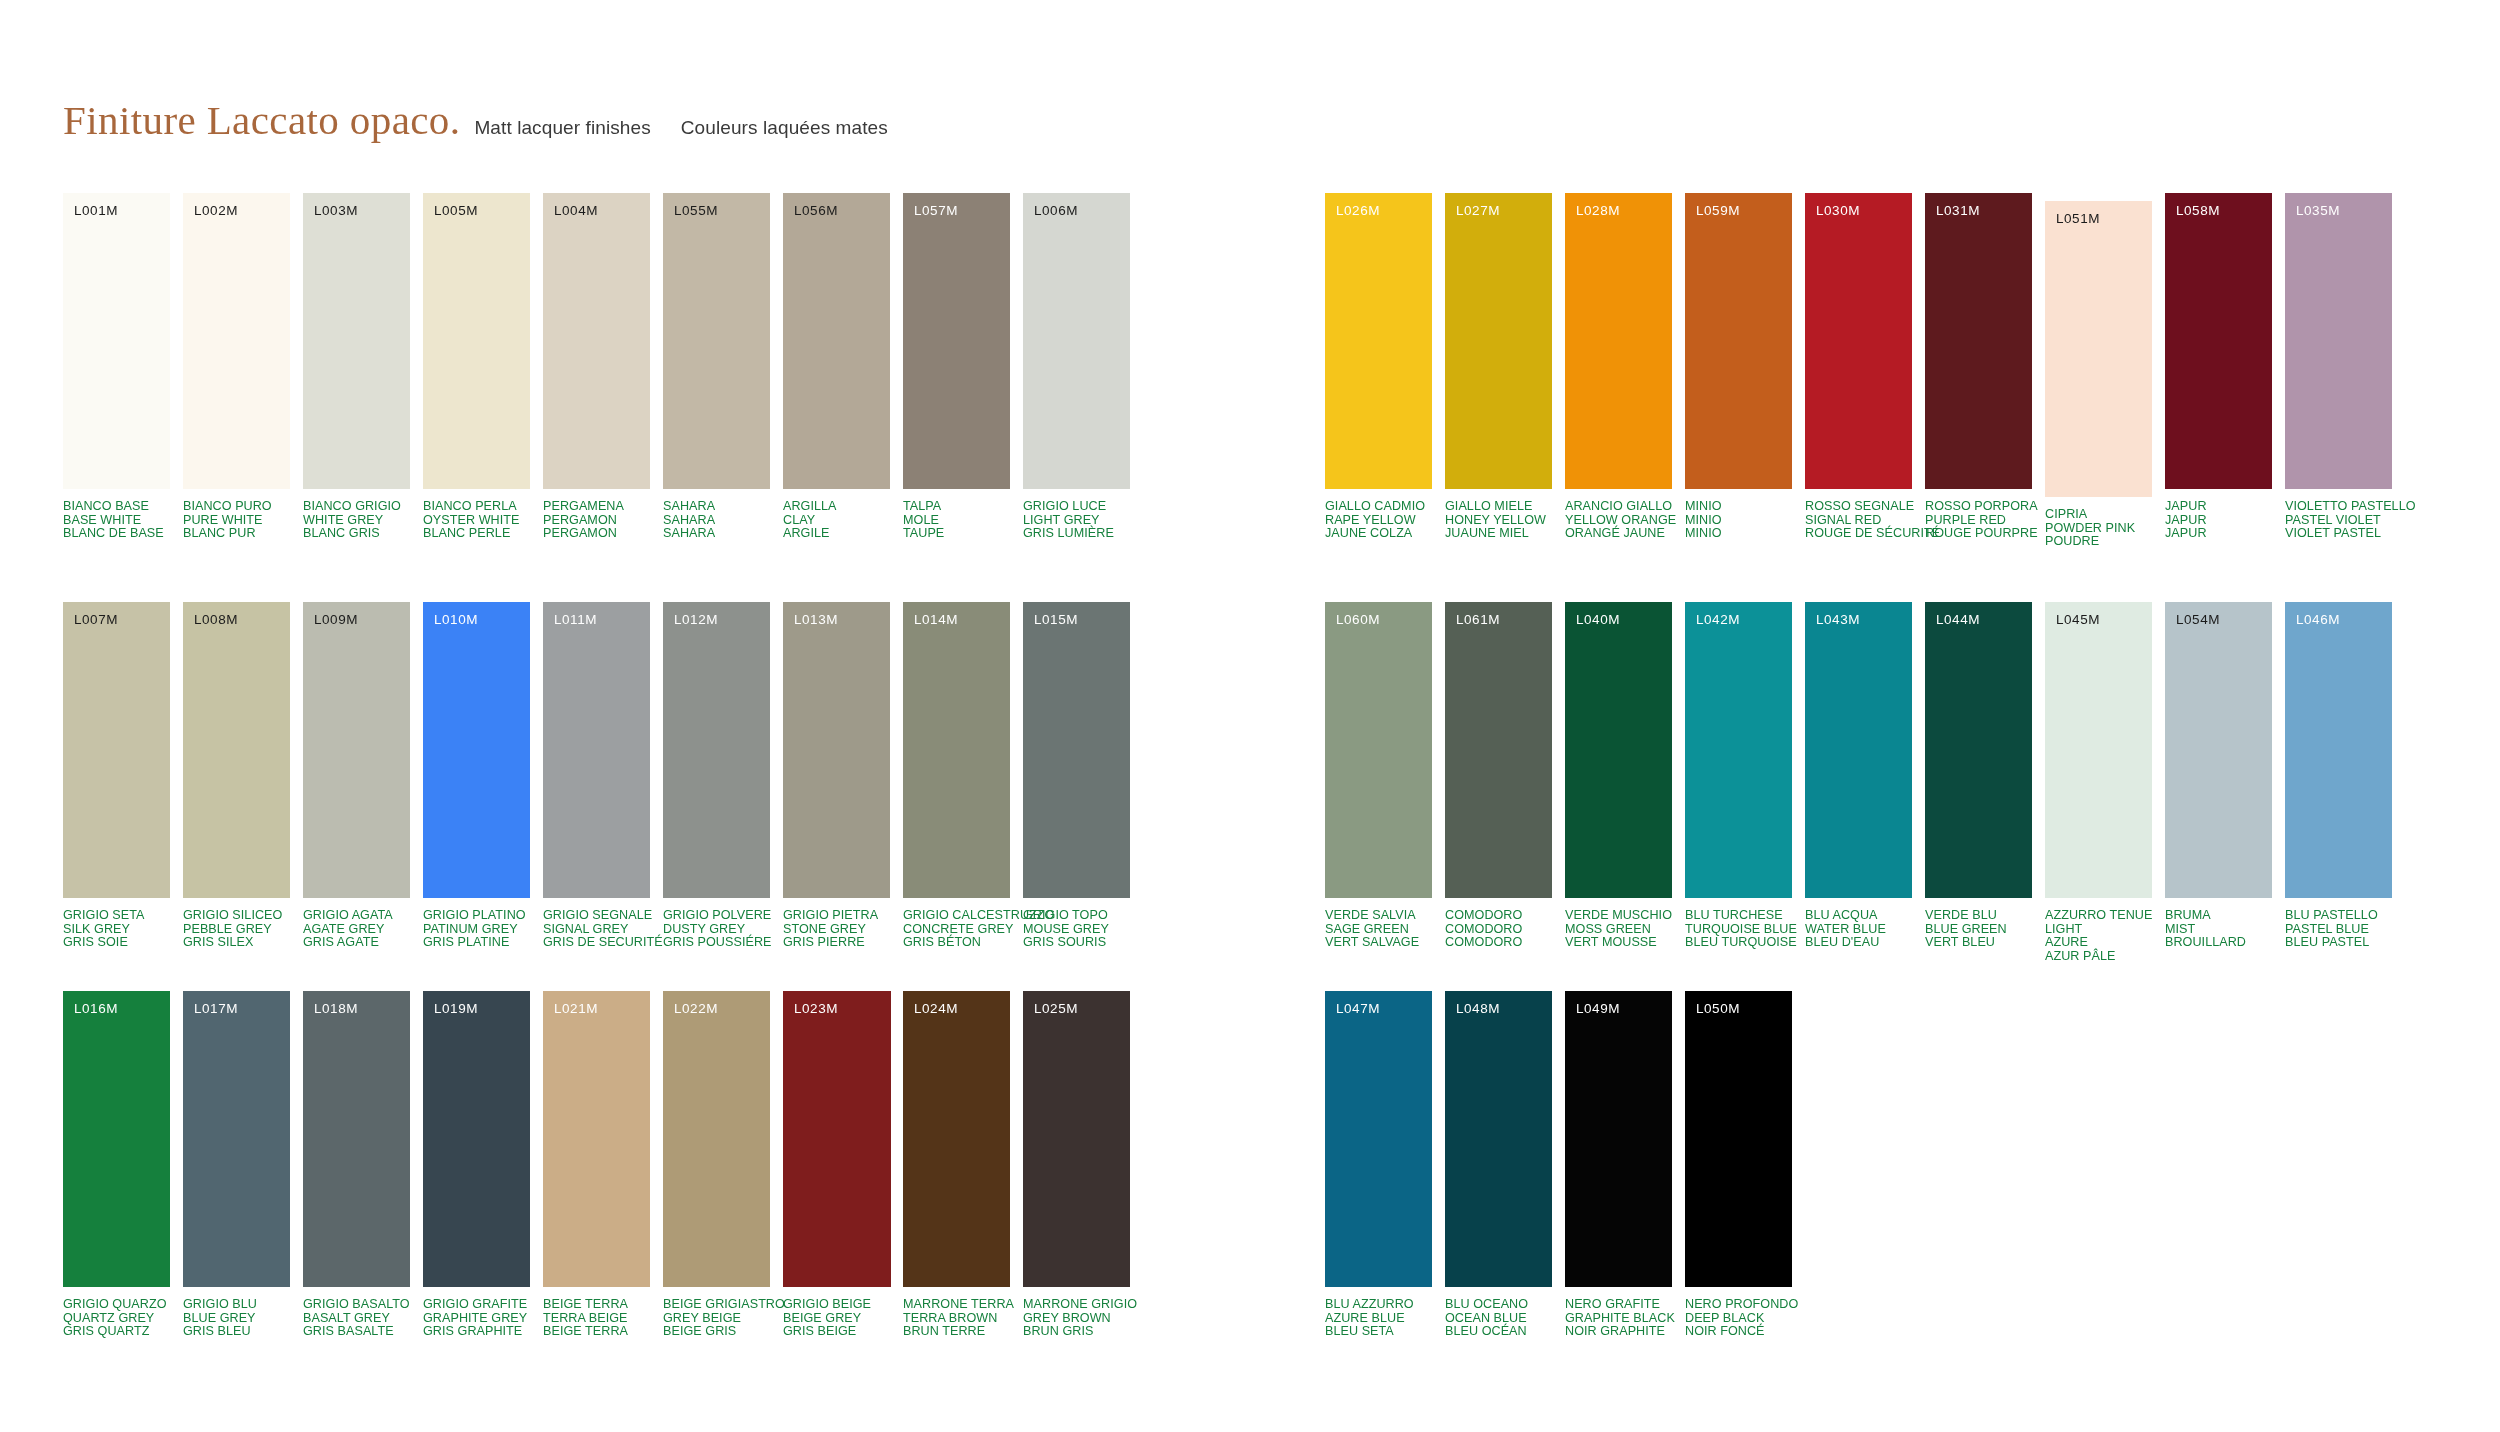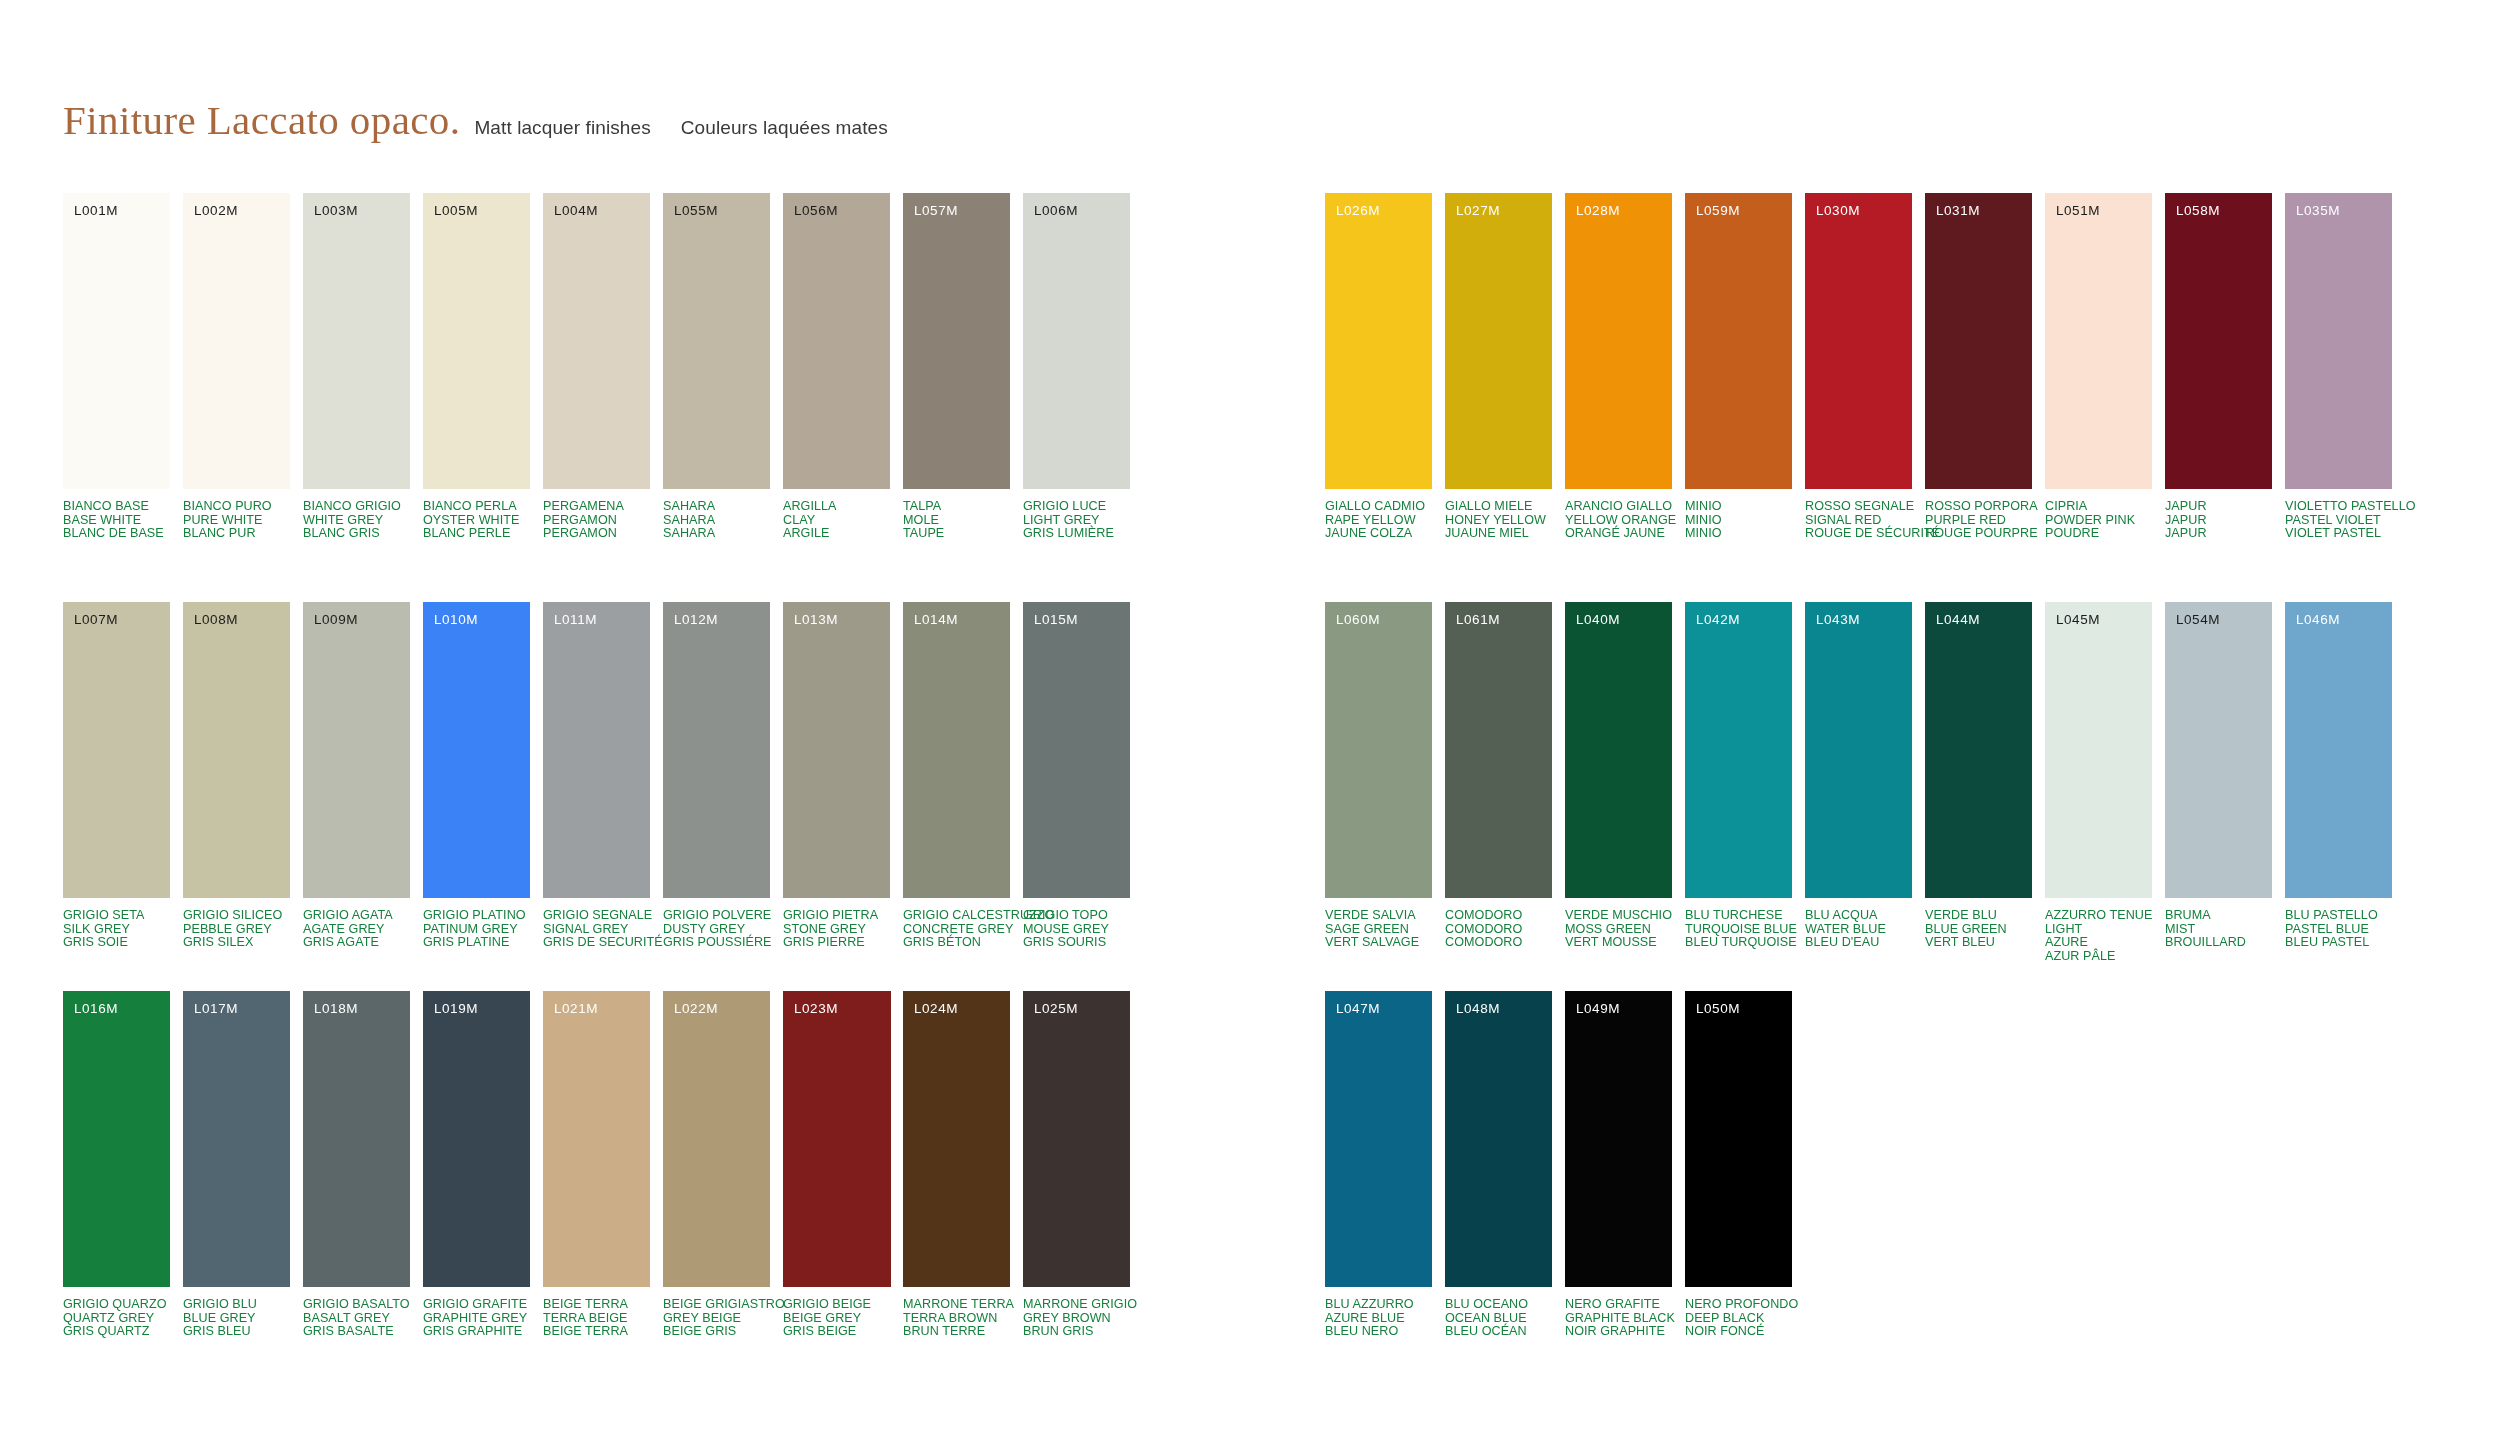--- a/index.html
+++ b/index.html
@@ -236,21 +236,21 @@
           <div class="swatch" style="width: 107px; height: 296px; background: rgb(94, 26, 30);">
             <div class="swatch-code code-light">L031M</div>
           </div>
           <div class="caption">
             <span class="cap-it">ROSSO PORPORA</span>
             <span class="cap-en">PURPLE RED</span>
             <span class="cap-fr">ROUGE POURPRE</span>
           </div>
         </div>
         <div class="col" style="width: 107px;">
-          <div class="swatch" style="width: 107px; height: 296px; background: rgb(250, 225, 209);">
+          <div class="swatch" style="width: 107px; height: 296px; background: rgb(250, 225, 209); margin-top: 8px;">
             <div class="swatch-code code-dark">L051M</div>
           </div>
           <div class="caption">
             <span class="cap-it">CIPRIA</span>
             <span class="cap-en">POWDER PINK</span>
             <span class="cap-fr">POUDRE</span>
           </div>
         </div>
         <div class="col" style="width: 107px;">
           <div class="swatch" style="width: 107px; height: 296px; background: rgb(110, 15, 30);">
@@ -551,21 +551,21 @@
         </div>
       </div>
       <div class="row" style="left: 1325px; top: 991px; gap: 13px;">
         <div class="col" style="width: 107px;">
           <div class="swatch" style="width: 107px; height: 296px; background: rgb(11, 101, 134);">
             <div class="swatch-code code-light">L047M</div>
           </div>
           <div class="caption">
             <span class="cap-it">BLU AZZURRO</span>
             <span class="cap-en">AZURE BLUE</span>
-            <span class="cap-fr">BLEU NERO</span>
+            <span class="cap-fr">BLEU SETA</span>
           </div>
         </div>
         <div class="col" style="width: 107px;">
           <div class="swatch" style="width: 107px; height: 296px; background: rgb(7, 65, 75);">
             <div class="swatch-code code-light">L048M</div>
           </div>
           <div class="caption">
             <span class="cap-it">BLU OCEANO</span>
             <span class="cap-en">OCEAN BLUE</span>
             <span class="cap-fr">BLEU OCÉAN</span>

